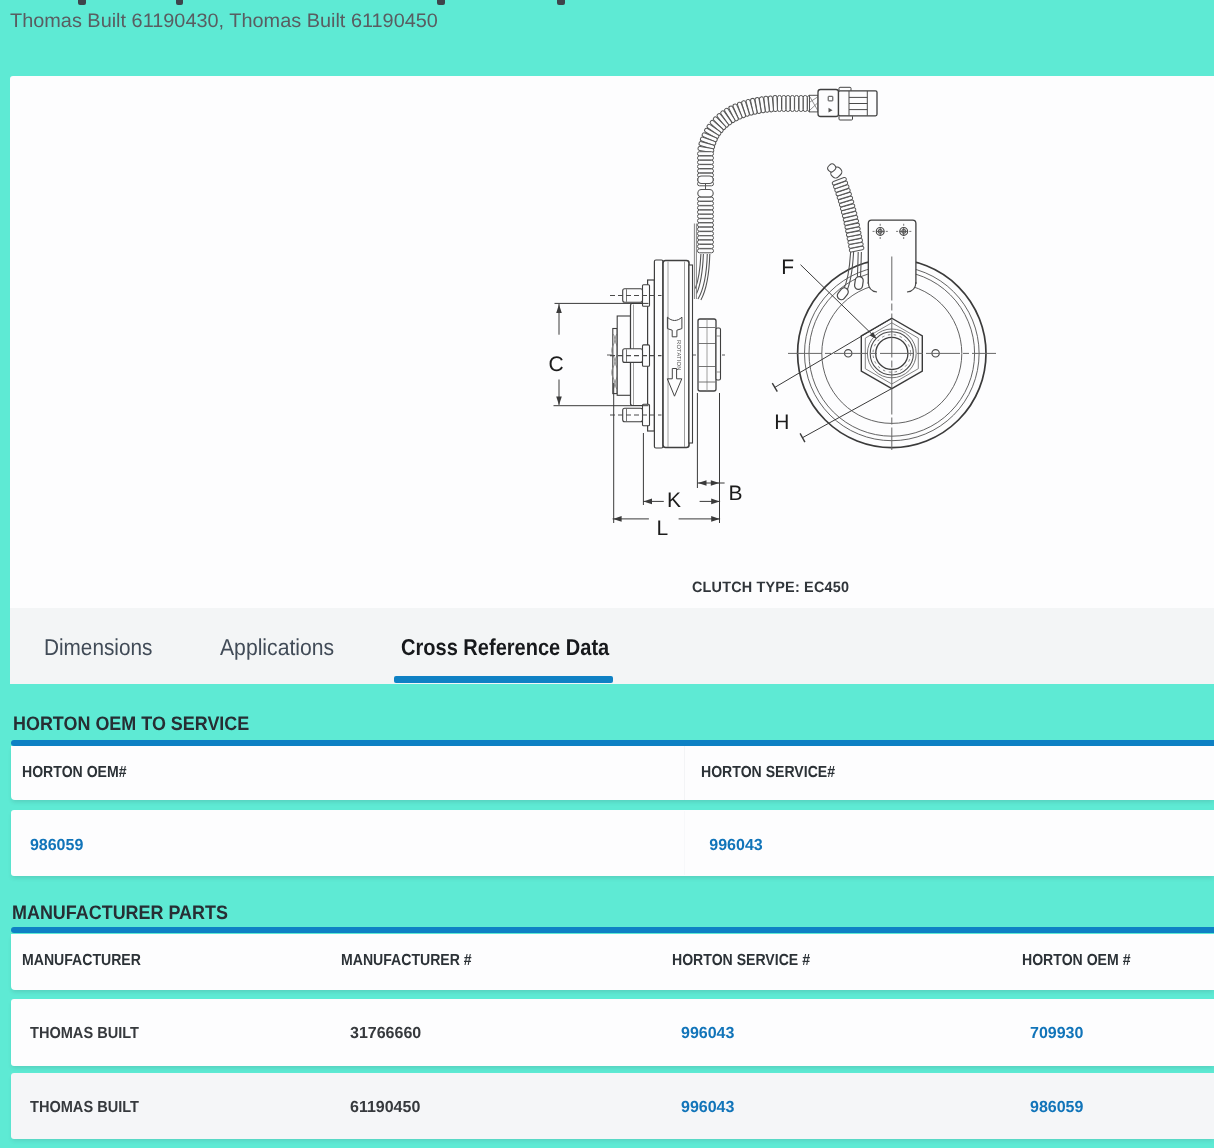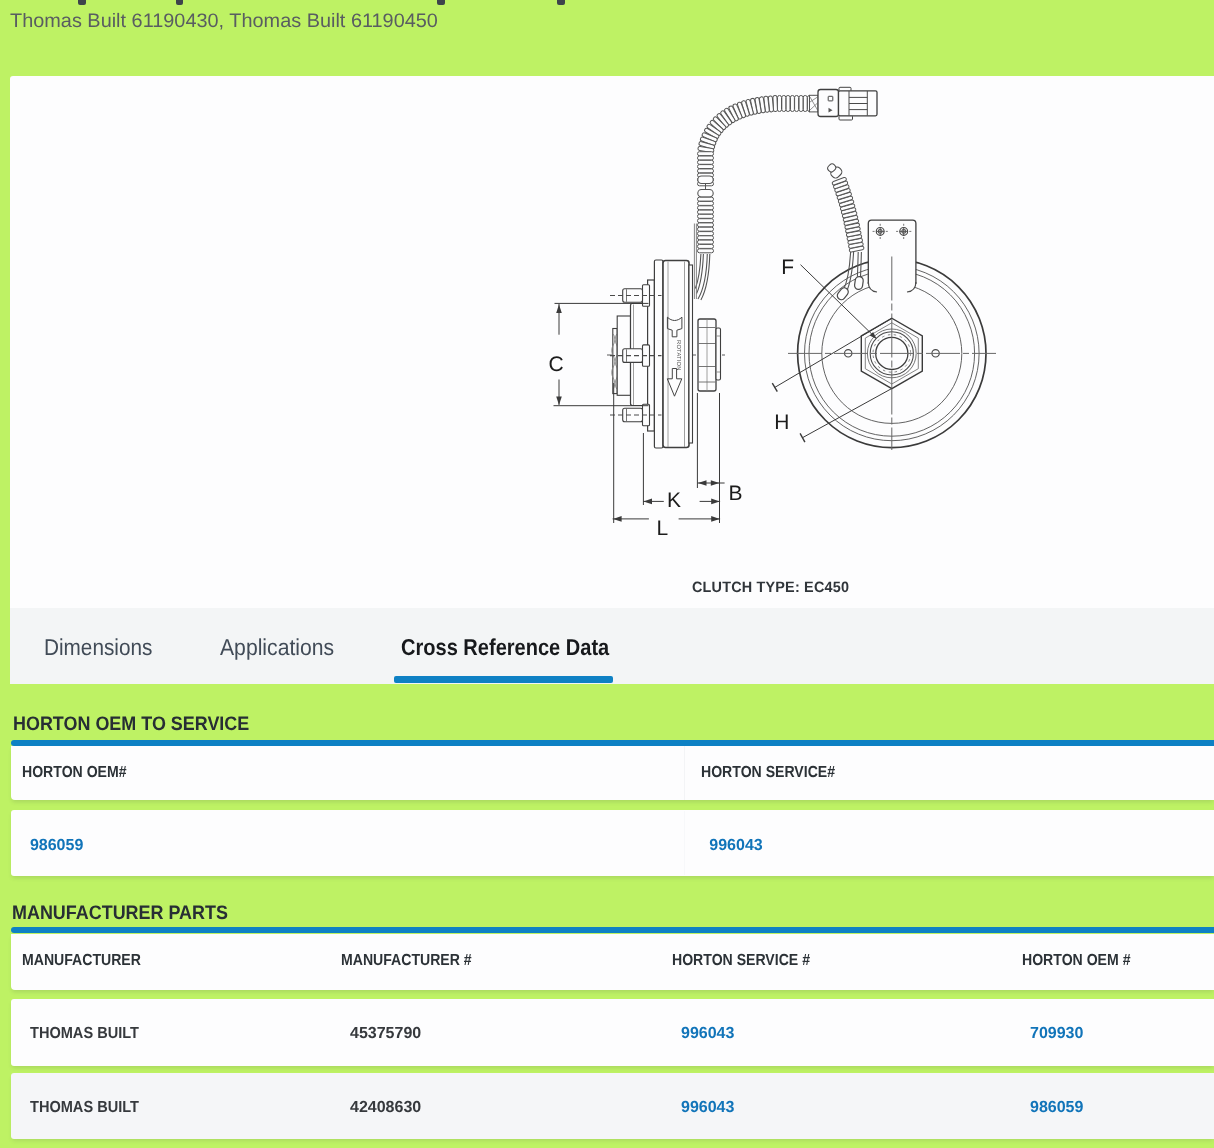--- a/index.html
+++ b/index.html
@@ -1,13 +1,13 @@
 <!DOCTYPE html>
 <html><head><meta charset="utf-8"><style>html,body{margin:0;padding:0;}body{font-family:"Liberation Sans",sans-serif;background:#e4e7ea;-webkit-font-smoothing:antialiased;text-rendering:geometricPrecision;}.abs{position:absolute;}</style></head><body>
-<div style="position:relative;width:1214px;height:1148px;overflow:hidden;background:#bef264;">
+<div style="position:relative;width:1214px;height:1148px;overflow:hidden;background:#5eead4;">
     <div class="abs" style="left:77.6px;top:0;width:8px;height:4.7px;background:#3d444b;border-radius:0 0 2px 2px;"></div>
     <div class="abs" style="left:176.3px;top:0;width:7px;height:4.7px;background:#3d444b;border-radius:0 0 2px 2px;"></div>
     <div class="abs" style="left:436.7px;top:0;width:8px;height:4.7px;background:#3d444b;border-radius:0 0 2px 2px;"></div>
     <div class="abs" style="left:556.7px;top:0;width:8px;height:4.7px;background:#3d444b;border-radius:0 0 2px 2px;"></div>
     <div style="position:absolute;left:10px;top:12px;font-size:19.5px;font-weight:400;color:#595d61;line-height:19.5px;white-space:nowrap;transform:scale(1.02,1) translateZ(0);transform-origin:0 0;">Thomas Built 61190430, Thomas Built 61190450</div>
     <div class="abs" style="left:10px;top:76px;width:1204px;height:532px;background:#fdfdfe;border-radius:3px 0 0 0;"></div>
     <div class="abs" style="left:10px;top:608px;width:1204px;height:76px;background:#f3f5f6;"></div>
     <div style="position:absolute;left:44.4px;top:636px;font-size:23px;font-weight:400;color:#414b57;line-height:23px;white-space:nowrap;transform:scale(0.902,1) translateZ(0);transform-origin:0 0;">Dimensions</div>
     <div style="position:absolute;left:220.3px;top:636px;font-size:23px;font-weight:400;color:#414b57;line-height:23px;white-space:nowrap;transform:scale(0.92,1) translateZ(0);transform-origin:0 0;">Applications</div>
     <div style="position:absolute;left:400.8px;top:636px;font-size:23px;font-weight:700;color:#17191c;line-height:23px;white-space:nowrap;transform:scale(0.871,1) translateZ(0);transform-origin:0 0;">Cross Reference Data</div>
@@ -24,26 +24,26 @@
     <div style="position:absolute;left:709.3px;top:838.2px;font-size:16px;font-weight:700;color:#1174b9;line-height:16px;white-space:nowrap;transform:scale(1.0,1) translateZ(0);transform-origin:0 0;">996043</div>
     <div style="position:absolute;left:12px;top:903.9px;font-size:19.5px;font-weight:700;color:#272e34;line-height:19.5px;white-space:nowrap;transform:scale(0.92,1) translateZ(0);transform-origin:0 0;">MANUFACTURER PARTS</div>
     <div class="abs" style="left:11px;top:927.1px;width:1203px;height:6.4px;background:#0e81c4;border-radius:3px 0 0 3px;"></div>
     <div class="abs" style="left:11px;top:933.5px;width:1203px;height:56.4px;background:#fdfdfe;border-radius:0 0 0 4px;box-shadow:0 3px 4px -1px rgba(50,60,70,0.15);"></div>
     <div style="position:absolute;left:21.7px;top:952.7px;font-size:16px;font-weight:700;color:#2c3237;line-height:16px;white-space:nowrap;transform:scale(0.88,1) translateZ(0);transform-origin:0 0;">MANUFACTURER</div>
     <div style="position:absolute;left:341px;top:952.7px;font-size:16px;font-weight:700;color:#2c3237;line-height:16px;white-space:nowrap;transform:scale(0.88,1) translateZ(0);transform-origin:0 0;">MANUFACTURER #</div>
     <div style="position:absolute;left:672px;top:952.7px;font-size:16px;font-weight:700;color:#2c3237;line-height:16px;white-space:nowrap;transform:scale(0.88,1) translateZ(0);transform-origin:0 0;">HORTON SERVICE #</div>
     <div style="position:absolute;left:1022px;top:952.7px;font-size:16px;font-weight:700;color:#2c3237;line-height:16px;white-space:nowrap;transform:scale(0.88,1) translateZ(0);transform-origin:0 0;">HORTON OEM #</div>
     <div class="abs" style="left:11px;top:999.1px;width:1203px;height:66.7px;background:#fdfdfe;border-radius:3px 0 0 3px;box-shadow:0 3px 4px -1px rgba(50,60,70,0.15);"></div>
     <div style="position:absolute;left:29.7px;top:1025.6px;font-size:16px;font-weight:700;color:#36393d;line-height:16px;white-space:nowrap;transform:scale(0.91,1) translateZ(0);transform-origin:0 0;">THOMAS BUILT</div>
-    <div style="position:absolute;left:350px;top:1025.6px;font-size:16px;font-weight:700;color:#36393d;line-height:16px;white-space:nowrap;transform:scale(1.0,1) translateZ(0);transform-origin:0 0;">45375790</div>
+    <div style="position:absolute;left:350px;top:1025.6px;font-size:16px;font-weight:700;color:#36393d;line-height:16px;white-space:nowrap;transform:scale(1.0,1) translateZ(0);transform-origin:0 0;">31766660</div>
     <div style="position:absolute;left:681px;top:1025.6px;font-size:16px;font-weight:700;color:#1174b9;line-height:16px;white-space:nowrap;transform:scale(1.0,1) translateZ(0);transform-origin:0 0;">996043</div>
     <div style="position:absolute;left:1030px;top:1025.6px;font-size:16px;font-weight:700;color:#1174b9;line-height:16px;white-space:nowrap;transform:scale(1.0,1) translateZ(0);transform-origin:0 0;">709930</div>
     <div class="abs" style="left:11px;top:1073.2px;width:1203px;height:65.5px;background:#f5f6f8;border-radius:3px 0 0 3px;box-shadow:0 3px 4px -1px rgba(50,60,70,0.12);"></div>
     <div style="position:absolute;left:29.7px;top:1099.6px;font-size:16px;font-weight:700;color:#36393d;line-height:16px;white-space:nowrap;transform:scale(0.91,1) translateZ(0);transform-origin:0 0;">THOMAS BUILT</div>
-    <div style="position:absolute;left:350px;top:1099.6px;font-size:16px;font-weight:700;color:#36393d;line-height:16px;white-space:nowrap;transform:scale(1.0,1) translateZ(0);transform-origin:0 0;">42408630</div>
+    <div style="position:absolute;left:350px;top:1099.6px;font-size:16px;font-weight:700;color:#36393d;line-height:16px;white-space:nowrap;transform:scale(1.0,1) translateZ(0);transform-origin:0 0;">61190450</div>
     <div style="position:absolute;left:681px;top:1099.6px;font-size:16px;font-weight:700;color:#1174b9;line-height:16px;white-space:nowrap;transform:scale(1.0,1) translateZ(0);transform-origin:0 0;">996043</div>
     <div style="position:absolute;left:1030px;top:1099.6px;font-size:16px;font-weight:700;color:#1174b9;line-height:16px;white-space:nowrap;transform:scale(1.0,1) translateZ(0);transform-origin:0 0;">986059</div>
     <svg width="1214" height="1148" viewBox="0 0 1214 1148" style="position:absolute;left:0;top:0;">
       <line x1="607.0" y1="355.0" x2="725.0" y2="355.0" stroke="#5a5a5a" stroke-width="1.05" stroke-dasharray="14 3 3 3" stroke-linecap="butt"></line>
       <g transform="translate(813.9,103.5) rotate(180.0)">
         <rect x="-2.0" y="-8.0" width="4.0" height="16.0" rx="1.9" fill="#fdfdfe" stroke="#555" stroke-width="1.0"></rect>
       </g>
       <g transform="translate(809.5,103.5) rotate(180.0)">
         <rect x="-2.0" y="-8.0" width="4.0" height="16.0" rx="1.9" fill="#fdfdfe" stroke="#555" stroke-width="1.0"></rect>
       </g>

